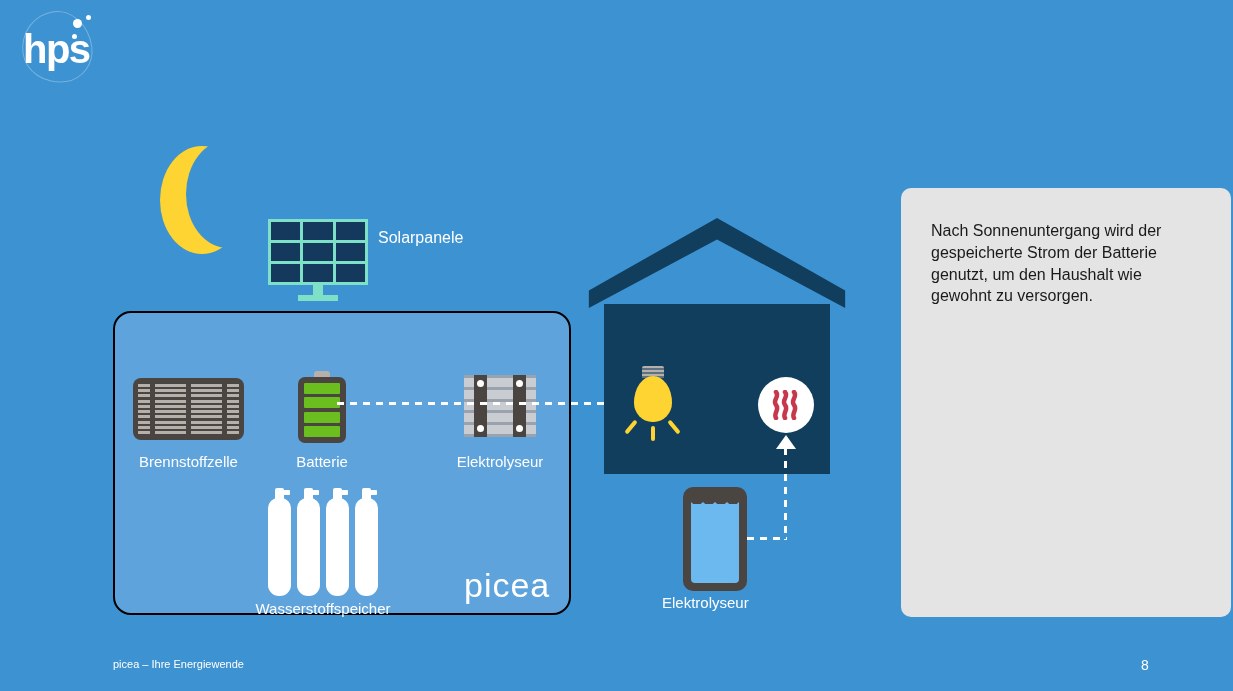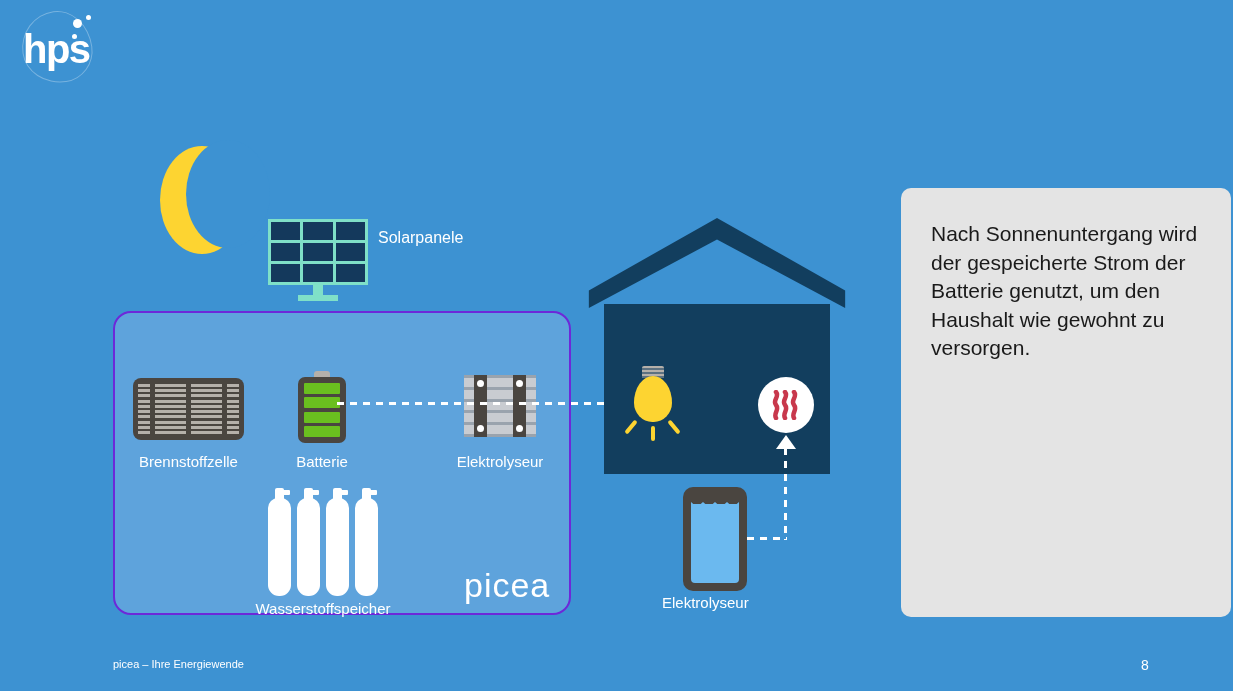--- a/index.html
+++ b/index.html
@@ -132,21 +132,21 @@
   }
 
   
   #panel {
     position: absolute;
     left: 113px;
     top: 311px;
     width: 458px;
     height: 304px;
     background: #5ea3dc;
-    border: 2px solid #6d28d9;
+    border: 2px solid #000000;
     border-radius: 18px;
     box-sizing: border-box;
   }
   #picea-logo {
     position: absolute;
     left: 349px;
     top: 253px;
     font-size: 34px;
     color: #ffffff;
     letter-spacing: 1px;
@@ -430,21 +430,21 @@
     top: 188px;
     width: 330px;
     height: 429px;
     background: #e4e4e4;
     border-radius: 10px;
     box-sizing: border-box;
     padding: 32px 30px;
   }
   #info p {
     margin: 0;
-    font-size: 21px;
+    font-size: 16px;
     line-height: 1.36;
     color: #1a1a1a;
   }
   #info p.second { margin-top: 22px; }
 
   
   #footer-text {
     position: absolute;
     left: 113px;
     top: 658px;

